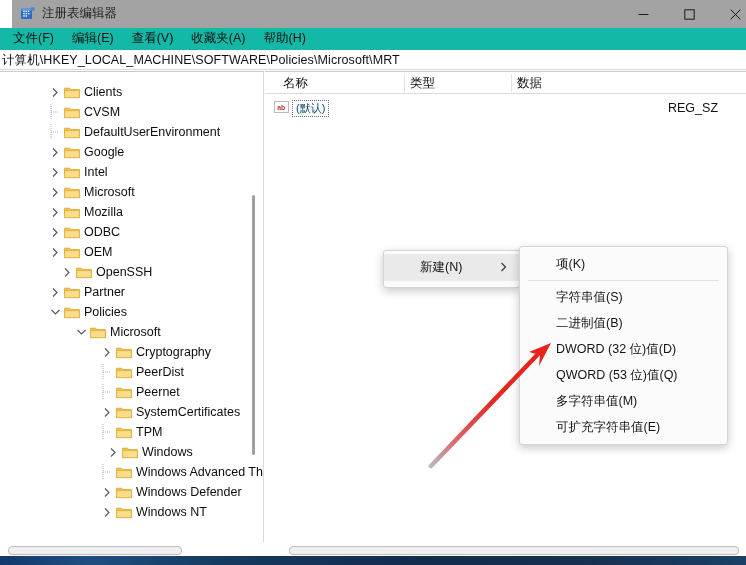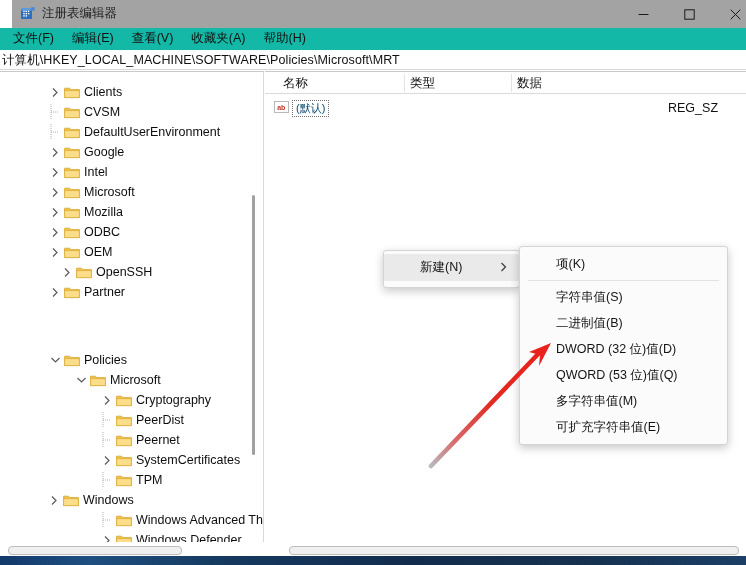--- a/index.html
+++ b/index.html
@@ -430,21 +430,21 @@
             </svg>
           </span>
           <span class="folder">
             <svg width="16" height="13" viewBox="0 0 16 13">
               <path d="M0.6,2.2 L5.6,2.2 L6.8,3.6 L15.4,3.6 L15.4,11.6 L0.6,11.6 Z" fill="#f0c24b" stroke="#d6a62e" stroke-width="0.8"></path>
               <path d="M0.6,4.6 L15.4,4.6 L15.4,11.6 L0.6,11.6 Z" fill="#fbdd8a" stroke="#d6a62e" stroke-width="0.6"></path>
             </svg>
           </span>
           <span class="tree-label">Partner</span>
         </div>
-        <div class="tree-row" style="padding-left: 47px; margin-top: 48px;">
+        <div class="tree-row" style="padding-left: 47px;">
           <span class="twisty">
             <svg width="11" height="8" viewBox="0 0 11 8">
               <polyline points="1.5,2 5.5,6 9.5,2" fill="none" stroke="#5a5a5a" stroke-width="1.2"></polyline>
             </svg>
           </span>
           <span class="folder">
             <svg width="16" height="13" viewBox="0 0 16 13">
               <path d="M0.6,2.2 L5.6,2.2 L6.8,3.6 L15.4,3.6 L15.4,11.6 L0.6,11.6 Z" fill="#f0c24b" stroke="#d6a62e" stroke-width="0.8"></path>
               <path d="M0.6,4.6 L15.4,4.6 L15.4,11.6 L0.6,11.6 Z" fill="#fbdd8a" stroke="#d6a62e" stroke-width="0.6"></path>
             </svg>
@@ -531,21 +531,21 @@
             </svg>
           </span>
           <span class="folder">
             <svg width="16" height="13" viewBox="0 0 16 13">
               <path d="M0.6,2.2 L5.6,2.2 L6.8,3.6 L15.4,3.6 L15.4,11.6 L0.6,11.6 Z" fill="#f0c24b" stroke="#d6a62e" stroke-width="0.8"></path>
               <path d="M0.6,4.6 L15.4,4.6 L15.4,11.6 L0.6,11.6 Z" fill="#fbdd8a" stroke="#d6a62e" stroke-width="0.6"></path>
             </svg>
           </span>
           <span class="tree-label">TPM</span>
         </div>
-        <div class="tree-row" style="padding-left: 46px;">
+        <div class="tree-row" style="padding-left: 105px;">
           <span class="twisty">
             <svg width="8" height="11" viewBox="0 0 8 11">
               <polyline points="2,1.5 6,5.5 2,9.5" fill="none" stroke="#5a5a5a" stroke-width="1.2"></polyline>
             </svg>
           </span>
           <span class="folder">
             <svg width="16" height="13" viewBox="0 0 16 13">
               <path d="M0.6,2.2 L5.6,2.2 L6.8,3.6 L15.4,3.6 L15.4,11.6 L0.6,11.6 Z" fill="#f0c24b" stroke="#d6a62e" stroke-width="0.8"></path>
               <path d="M0.6,4.6 L15.4,4.6 L15.4,11.6 L0.6,11.6 Z" fill="#fbdd8a" stroke="#d6a62e" stroke-width="0.6"></path>
             </svg>

